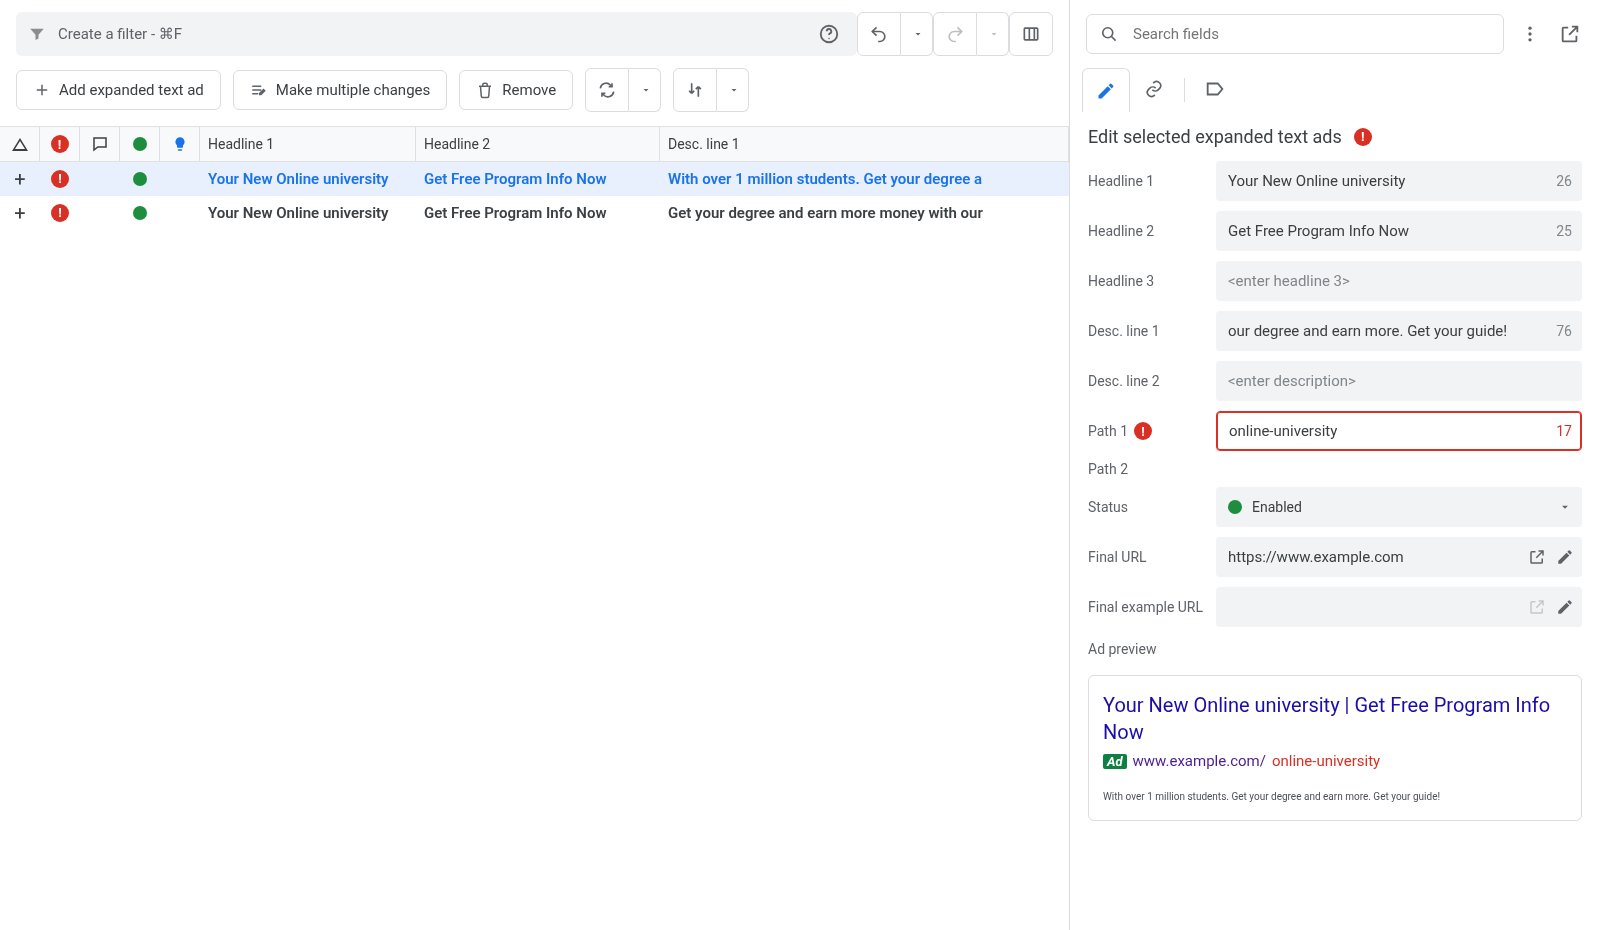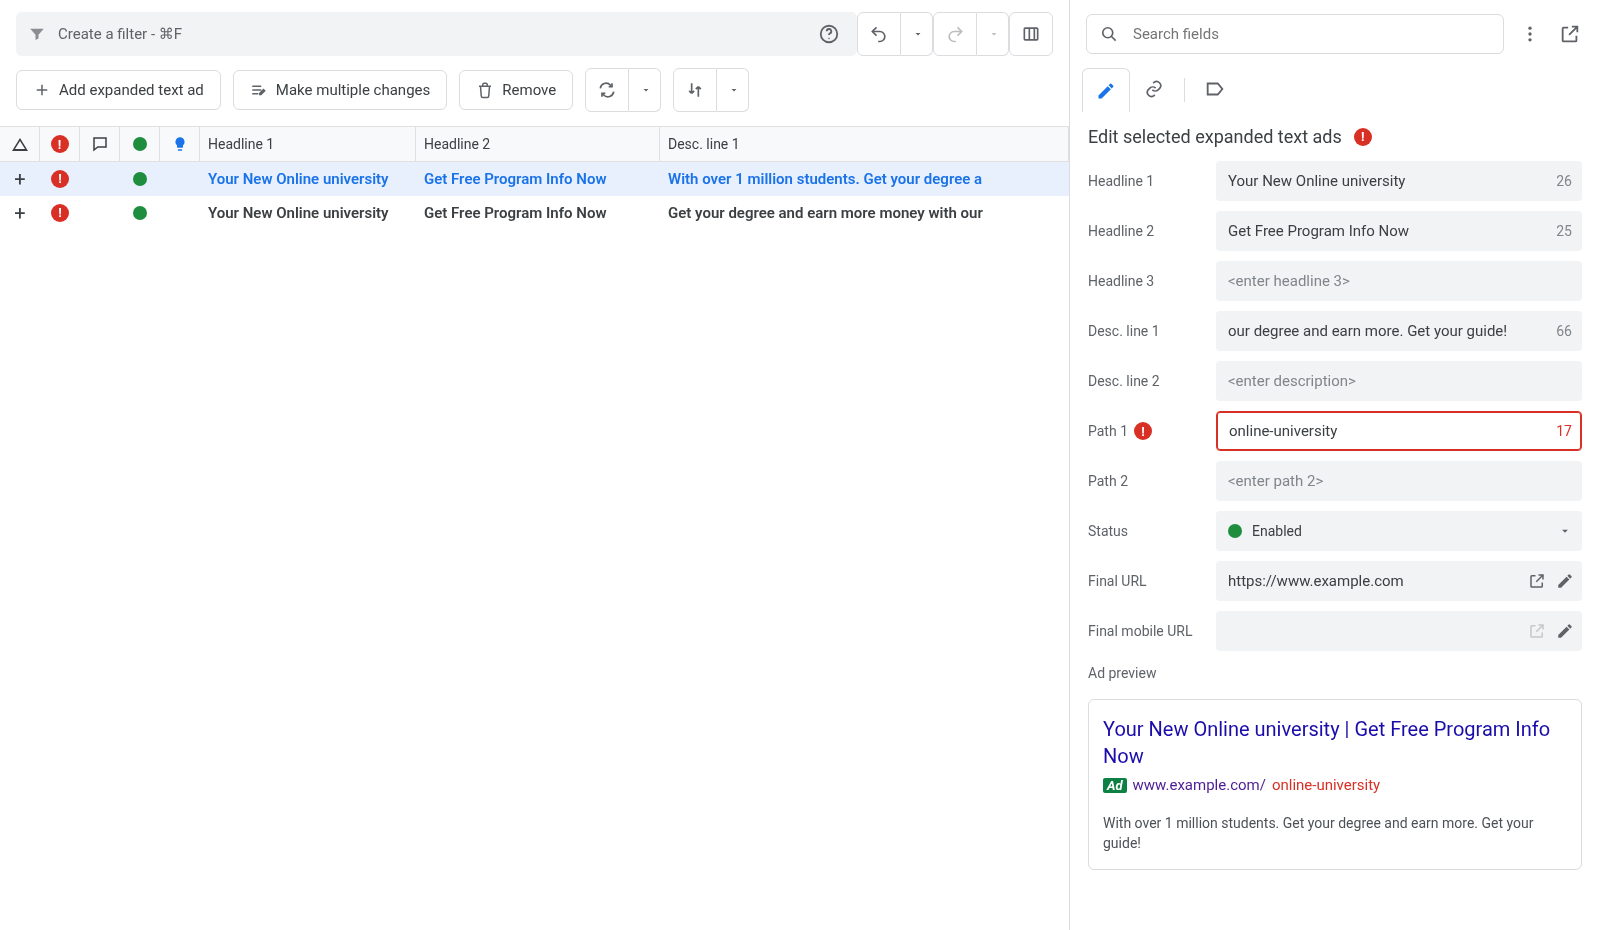--- a/index.html
+++ b/index.html
@@ -87,21 +87,21 @@
   .furl .iconset{position:absolute;right:8px;top:50%;transform:translateY(-50%);display:flex;gap:10px;color:var(--g-text2);}
   .status-field{flex:1;height:40px;background:var(--g-field);border-radius:4px;display:flex;align-items:center;padding:0 12px;gap:10px;position:relative;}
   .status-field .caret{position:absolute;right:10px;color:var(--g-text2);}
   .rsection{padding:14px 18px;font-size:14px;color:var(--g-text2);}
   .preview{margin:4px 18px 18px 18px;border:1px solid var(--g-border);border-radius:6px;padding:16px 14px;}
   .preview .ptitle{color:var(--g-blue2);font-size:20px;line-height:1.35;margin-bottom:6px;}
   .preview .purl{display:flex;align-items:center;gap:6px;font-size:15px;margin-bottom:6px;}
   .adbadge{background:#0d8043;color:#fff;font-weight:bold;font-size:13px;padding:0 4px;border-radius:2px;font-style:italic;}
   .purl .dom{color:#4c1d95;text-align:center;}
   .purl .path{color:#d93025;}
-  .pdesc{color:#4d5156;font-size:14px;line-height:1.4;margin-top:20px;}
+  .pdesc{color:#4d5156;font-size:10px;line-height:1.4;margin-top:20px;}
   svg{display:block;}
 </style>
 </head>
 <body>
 
 <div class="app">
 
   <div class="left">
 
     <div class="filterbar">
@@ -321,44 +321,41 @@
       <div class="frow">
         <div class="flabel">Headline 3</div>
         <div class="ffield">
           <input class="finput" placeholder="&lt;enter headline 3&gt;" style="">
         </div>
       </div>
       <div class="frow">
         <div class="flabel">Desc. line 1</div>
         <div class="ffield">
           <input class="finput" value="our degree and earn more. Get your guide!" style="">
-          <span class="fcount">66</span>
+          <span class="fcount">76</span>
         </div>
       </div>
       <div class="frow">
         <div class="flabel">Desc. line 2</div>
         <div class="ffield">
           <input class="finput" placeholder="&lt;enter description&gt;" style="">
         </div>
       </div>
       <div class="frow">
         <div class="flabel">
           <span>Path 1</span>
           <span class="err-badge">!</span>
         </div>
         <div class="ffield">
           <input class="finput err" value="online-university" style="">
           <span class="fcount err">17</span>
         </div>
       </div>
       <div class="frow">
         <div class="flabel">Path 2</div>
-        <div class="ffield">
-          <input class="finput" placeholder="&lt;enter path 2&gt;" style="">
-        </div>
       </div>
       <div class="frow">
         <div class="flabel">Status</div>
         <div class="status-field">
           <span class="dot green"></span>
           <span>Enabled</span>
           <svg class="caret" width="14" height="14" viewBox="0 0 24 24" fill="currentColor">
               <path d="M7 10l5 5 5-5z"></path>
             </svg>
         </div>
@@ -371,21 +368,21 @@
             <svg width="18" height="18" viewBox="0 0 24 24" fill="none" stroke="#5f6368" stroke-width="2">
                 <path d="M14 4h6v6M20 4l-9 9M19 14v5a1 1 0 0 1-1 1H5a1 1 0 0 1-1-1V6a1 1 0 0 1 1-1h5"></path>
               </svg>
             <svg width="18" height="18" viewBox="0 0 24 24" fill="#5f6368">
                 <path d="M3 17.25V21h3.75L17.81 9.94l-3.75-3.75L3 17.25zM20.71 7.04a1 1 0 0 0 0-1.41l-2.34-2.34a1 1 0 0 0-1.41 0l-1.83 1.83 3.75 3.75 1.83-1.83z"></path>
               </svg>
           </div>
         </div>
       </div>
       <div class="frow">
-        <div class="flabel">Final mobile URL</div>
+        <div class="flabel">Final example URL</div>
         <div class="ffield furl">
           <input class="finput" style="">
           <div class="iconset">
             <svg width="18" height="18" viewBox="0 0 24 24" fill="none" stroke="#c7c7c7" stroke-width="2">
                 <path d="M14 4h6v6M20 4l-9 9M19 14v5a1 1 0 0 1-1 1H5a1 1 0 0 1-1-1V6a1 1 0 0 1 1-1h5"></path>
               </svg>
             <svg width="18" height="18" viewBox="0 0 24 24" fill="#5f6368">
                 <path d="M3 17.25V21h3.75L17.81 9.94l-3.75-3.75L3 17.25zM20.71 7.04a1 1 0 0 0 0-1.41l-2.34-2.34a1 1 0 0 0-1.41 0l-1.83 1.83 3.75 3.75 1.83-1.83z"></path>
               </svg>
           </div>

